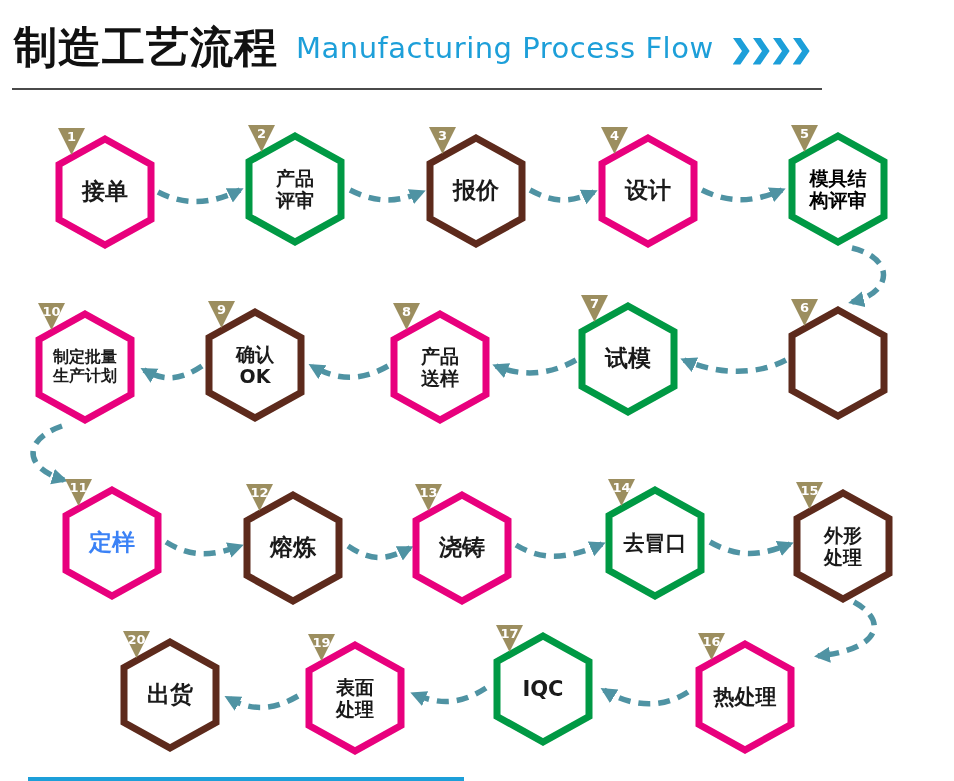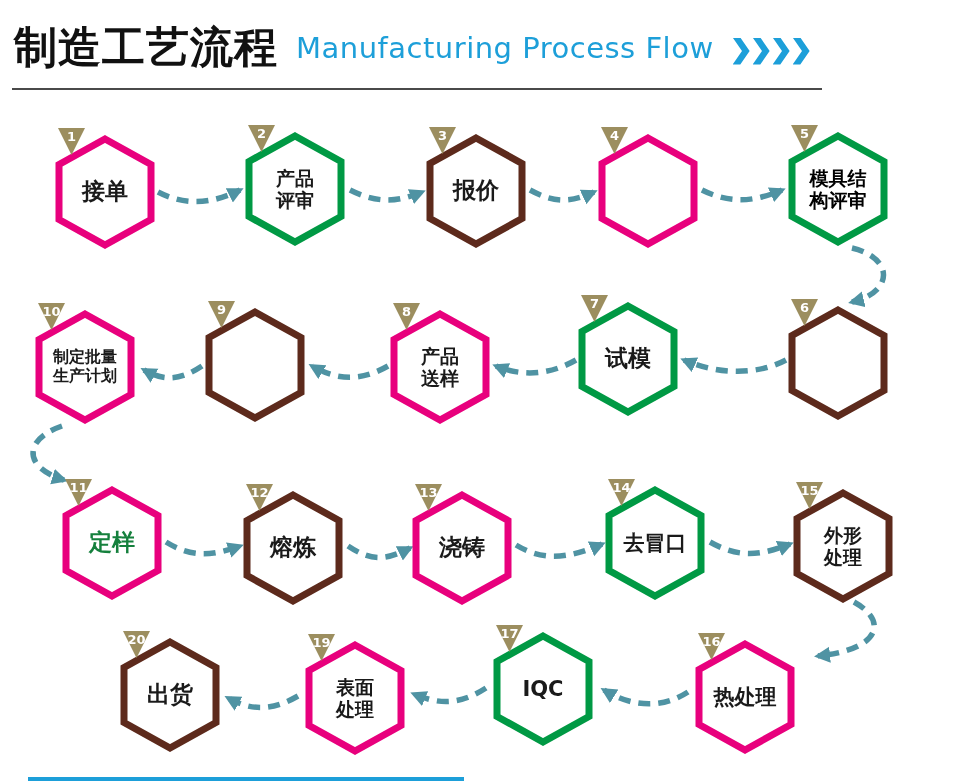--- a/index.html
+++ b/index.html
@@ -117,20 +117,21 @@
         </svg>
         <div class="hex-label" style="font-size: 23px; color: rgb(26, 26, 26);">报价</div>
         <div class="badge">
           <span>3</span>
         </div>
       </div>
       <div class="hex" style="left: 598px; top: 134px;">
         <svg class="shape" width="100" height="114" viewBox="0 0 100 114">
           <polygon points="50,4 96,29.5 96,84.5 50,110 4,84.5 4,29.5" fill="#ffffff" stroke="#e8007d" stroke-width="7"></polygon>
         </svg>
+        <div class="hex-label" style="font-size: 23px; color: rgb(26, 26, 26);">设计</div>
         <div class="badge">
           <span>4</span>
         </div>
       </div>
       <div class="hex" style="left: 788px; top: 132px;">
         <svg class="shape" width="100" height="114" viewBox="0 0 100 114">
           <polygon points="50,4 96,29.5 96,84.5 50,110 4,84.5 4,29.5" fill="#ffffff" stroke="#009944" stroke-width="7"></polygon>
         </svg>
         <div class="hex-label" style="font-size: 19px; color: #000000;">模具结
 构评审</div>
@@ -162,39 +163,41 @@
         <div class="hex-label" style="font-size: 19px; color: rgb(26, 26, 26);">产品
 送样</div>
         <div class="badge">
           <span>8</span>
         </div>
       </div>
       <div class="hex" style="left: 205px; top: 308px;">
         <svg class="shape" width="100" height="114" viewBox="0 0 100 114">
           <polygon points="50,4 96,29.5 96,84.5 50,110 4,84.5 4,29.5" fill="#ffffff" stroke="#5d2a1c" stroke-width="7"></polygon>
         </svg>
+        <div class="hex-label" style="font-size: 19px; color: rgb(26, 26, 26);">确认
+OK</div>
         <div class="badge">
           <span>9</span>
         </div>
       </div>
       <div class="hex" style="left: 35px; top: 310px;">
         <svg class="shape" width="100" height="114" viewBox="0 0 100 114">
           <polygon points="50,4 96,29.5 96,84.5 50,110 4,84.5 4,29.5" fill="#ffffff" stroke="#e8007d" stroke-width="7"></polygon>
         </svg>
         <div class="hex-label" style="font-size: 16px; color: rgb(26, 26, 26);">制定批量
 生产计划</div>
         <div class="badge">
           <span>10</span>
         </div>
       </div>
       <div class="hex" style="left: 62px; top: 486px;">
         <svg class="shape" width="100" height="114" viewBox="0 0 100 114">
           <polygon points="50,4 96,29.5 96,84.5 50,110 4,84.5 4,29.5" fill="#ffffff" stroke="#e8007d" stroke-width="7"></polygon>
         </svg>
-        <div class="hex-label" style="font-size: 23px; color: #15803d;">定样</div>
+        <div class="hex-label" style="font-size: 23px; color: #3b82f6;">定样</div>
         <div class="badge">
           <span>11</span>
         </div>
       </div>
       <div class="hex" style="left: 243px; top: 491px;">
         <svg class="shape" width="100" height="114" viewBox="0 0 100 114">
           <polygon points="50,4 96,29.5 96,84.5 50,110 4,84.5 4,29.5" fill="#ffffff" stroke="#5d2a1c" stroke-width="7"></polygon>
         </svg>
         <div class="hex-label" style="font-size: 23px; color: rgb(26, 26, 26);">熔炼</div>
         <div class="badge">

